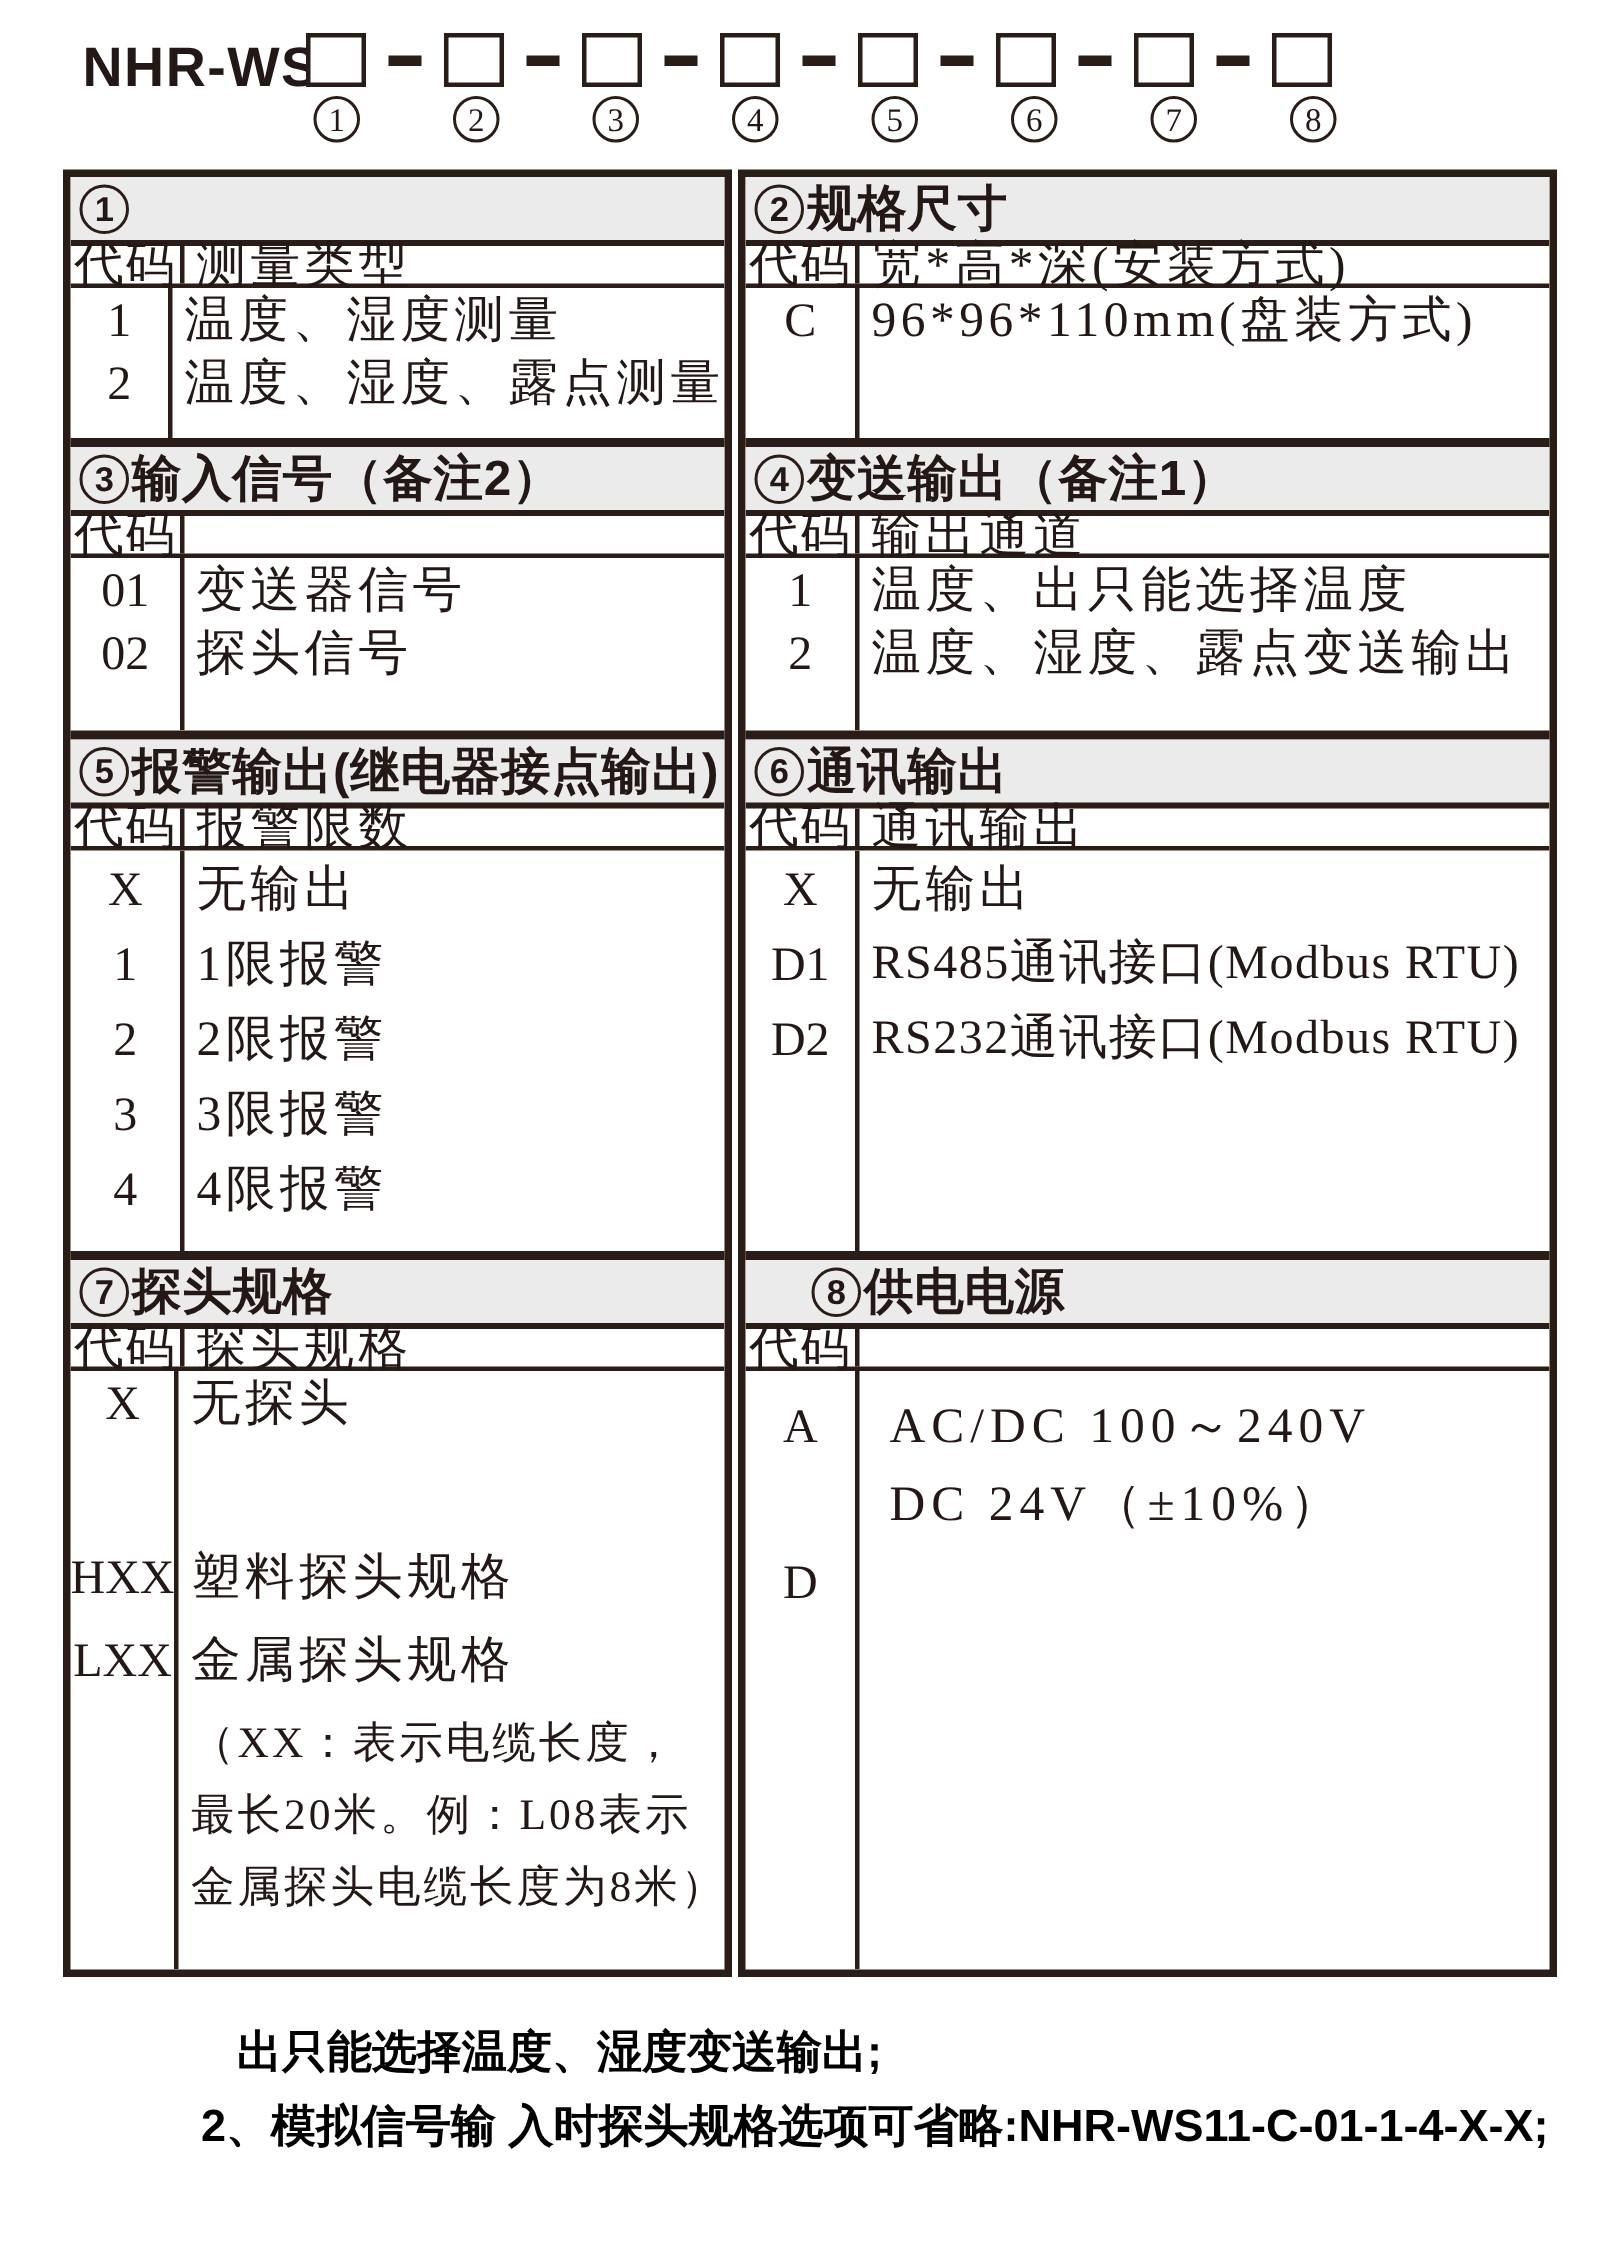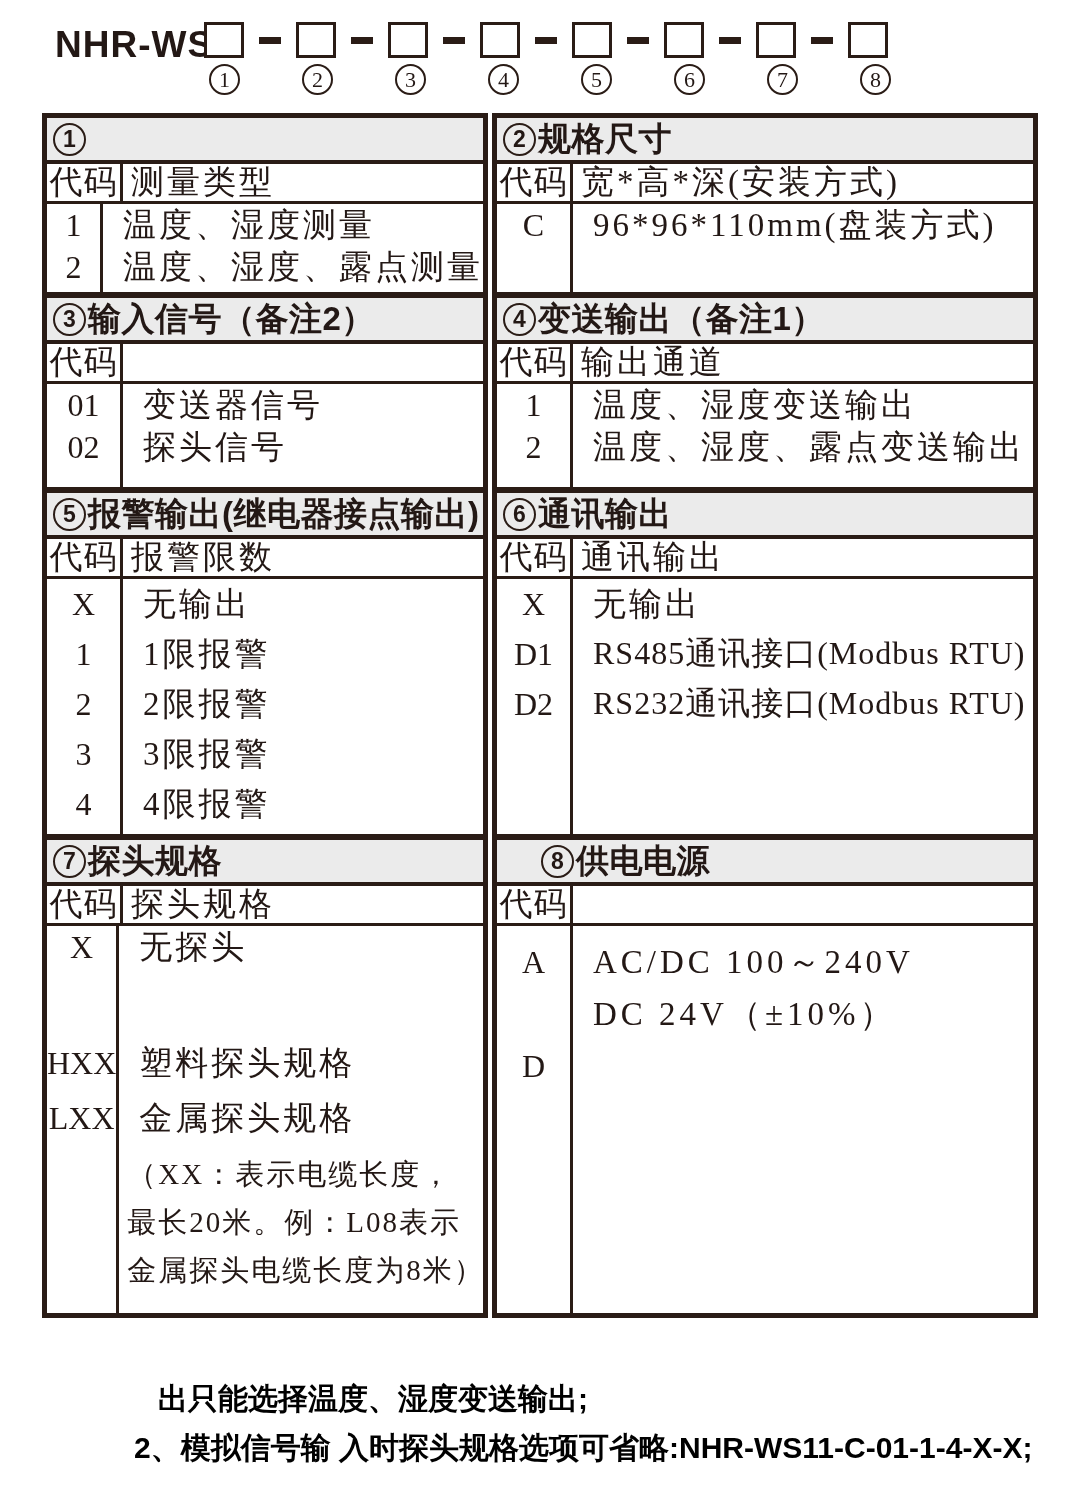--- a/index.html
+++ b/index.html
@@ -31,44 +31,44 @@
 
   .sec-header { height:46px; background:#ebebeb; border-bottom:4px solid #2a1c16;
                 display:flex; align-items:center; padding-left:6px;
                 font-family:"Liberation Sans", sans-serif; font-weight:600; white-space:nowrap; }
   .sec-header .circ { width:33px; height:33px; border:2px solid #2a1c16; border-radius:50%;
                       display:inline-flex; align-items:center; justify-content:center;
                       font-size:23px; font-weight:600; margin-right:2px; flex:0 0 auto; background:#ebebeb; }
   .sec-title { font-size:33px; letter-spacing:0.5px; }
   .sec-header.indent8 { padding-left:44px; }
 
-  .col-header { height:40px; border-bottom:3px solid #2a1c16; display:flex; align-items:center; font-size:33px; }
+  .col-header { height:28px; border-bottom:3px solid #2a1c16; display:flex; align-items:center; font-size:33px; }
   .code-head { width:76px; border-right:3px solid #2a1c16; height:100%; display:flex;
                align-items:center; justify-content:center; letter-spacing:1px; }
   .label-head { flex:1; padding-left:8px; letter-spacing:3px; white-space:nowrap; overflow:hidden; }
 
   .data-area { flex:1; display:flex; overflow:hidden; }
   .data-code { width:76px; border-right:3px solid #2a1c16; display:flex; flex-direction:column; }
   .data-desc { flex:1; display:flex; flex-direction:column; }
   .crow { text-align:center; font-size:32px; display:flex; align-items:center; justify-content:center; }
-  .drow { padding-left:20px; font-size:33px; letter-spacing:3px; display:flex; align-items:center;
+  .drow { padding-left:8px; font-size:33px; letter-spacing:3px; display:flex; align-items:center;
           white-space:nowrap; overflow:hidden; }
   .rh42 { height:42px; flex:0 0 auto; } .rh50 { height:50px; flex:0 0 auto; }
   .rh52 { height:52px; flex:0 0 auto; } .rh55 { height:55px; flex:0 0 auto; }
   .sp68 { height:68px; flex:0 0 auto; } .mt10 { margin-top:10px; } .mt4 { margin-top:4px; }
   .tight { letter-spacing:1px; font-size:32px; }
   .probe-note { font-size:29px; letter-spacing:2px; line-height:48px; padding-left:8px; white-space:nowrap; }
   .pwr { letter-spacing:4px; padding-left:20px; }
   .pwr2 { padding-left:34px; }
 
   
   .notes { position:absolute; left:57px; top:1344px; width:990px;
            font-family:"Liberation Sans", sans-serif; font-weight:bold; font-size:30px;
            color:#000; line-height:49px; }
-  .note-l2 { margin-left:101px;margin-top:30px; }
+  .note-l2 { margin-left:101px; }
   .note-l3 { margin-left:77px; }
 </style>
 </head>
 <body>
 
 <div class="model-area">
   <div class="model-label">NHR-WS1</div>
   <div class="boxes-row">
     <div class="pos-box"></div>
       <div class="dash"></div>
@@ -227,21 +227,21 @@
       <div class="col-header">
         <span class="code-head">代码</span>
         <span class="label-head">输出通道</span>
       </div>
       <div class="data-area">
         <div class="data-code">
           <div class="crow rh42">1</div>
           <div class="crow rh42">2</div>
         </div>
         <div class="data-desc">
-          <div class="drow rh42">温度、湿度变送输出</div>
+          <div class="drow rh42">温度、出只能选择温度</div>
           <div class="drow rh42">温度、湿度、露点变送输出</div>
         </div>
       </div>
     </div>
 
     <div class="section h3">
       <div class="sec-header">
         <span class="circ">6</span>
         <span class="sec-title">通讯输出</span>
       </div>

